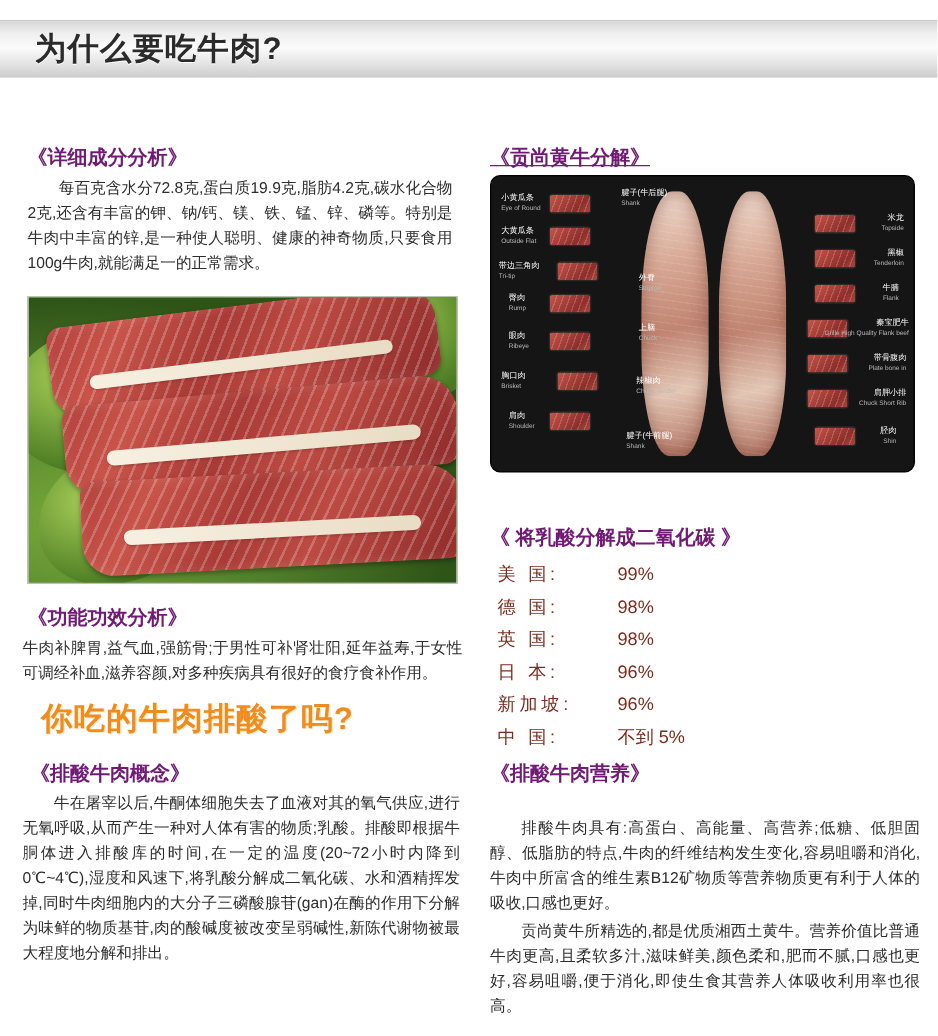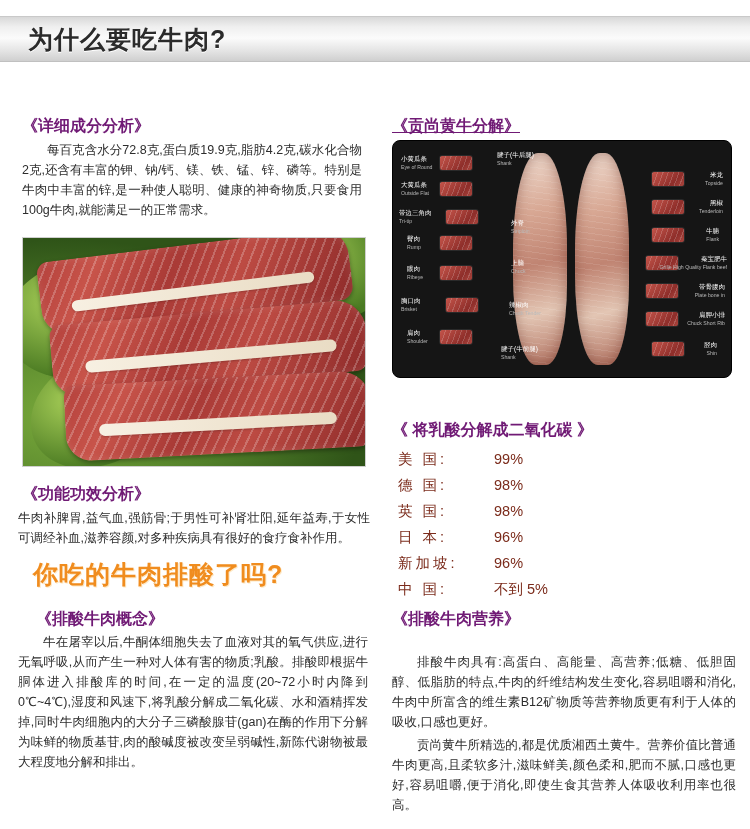--- a/index.html
+++ b/index.html
@@ -108,21 +108,21 @@
     left: 20px; top: 558px;
     font-size: 25px;
     font-weight: bold;
     letter-spacing: 1px;
     color: #f08c1e;
     text-shadow: 1px 1px 0 #fde9c8;
     white-space: nowrap;
     margin-left: 13px;
   }
 
-  .h-acid-concept { position: absolute; left: 36px; top: 609px; }
+  .h-acid-concept { position: absolute; left: 24px; top: 609px; }
   .p-acid-concept {
     position: absolute;
     left: 18px; top: 632px;
     width: 350px;
   }
 
   
   .h-cut { position: absolute; left: 392px; top: 116px; text-decoration: underline; }
 
   .cut-chart {

